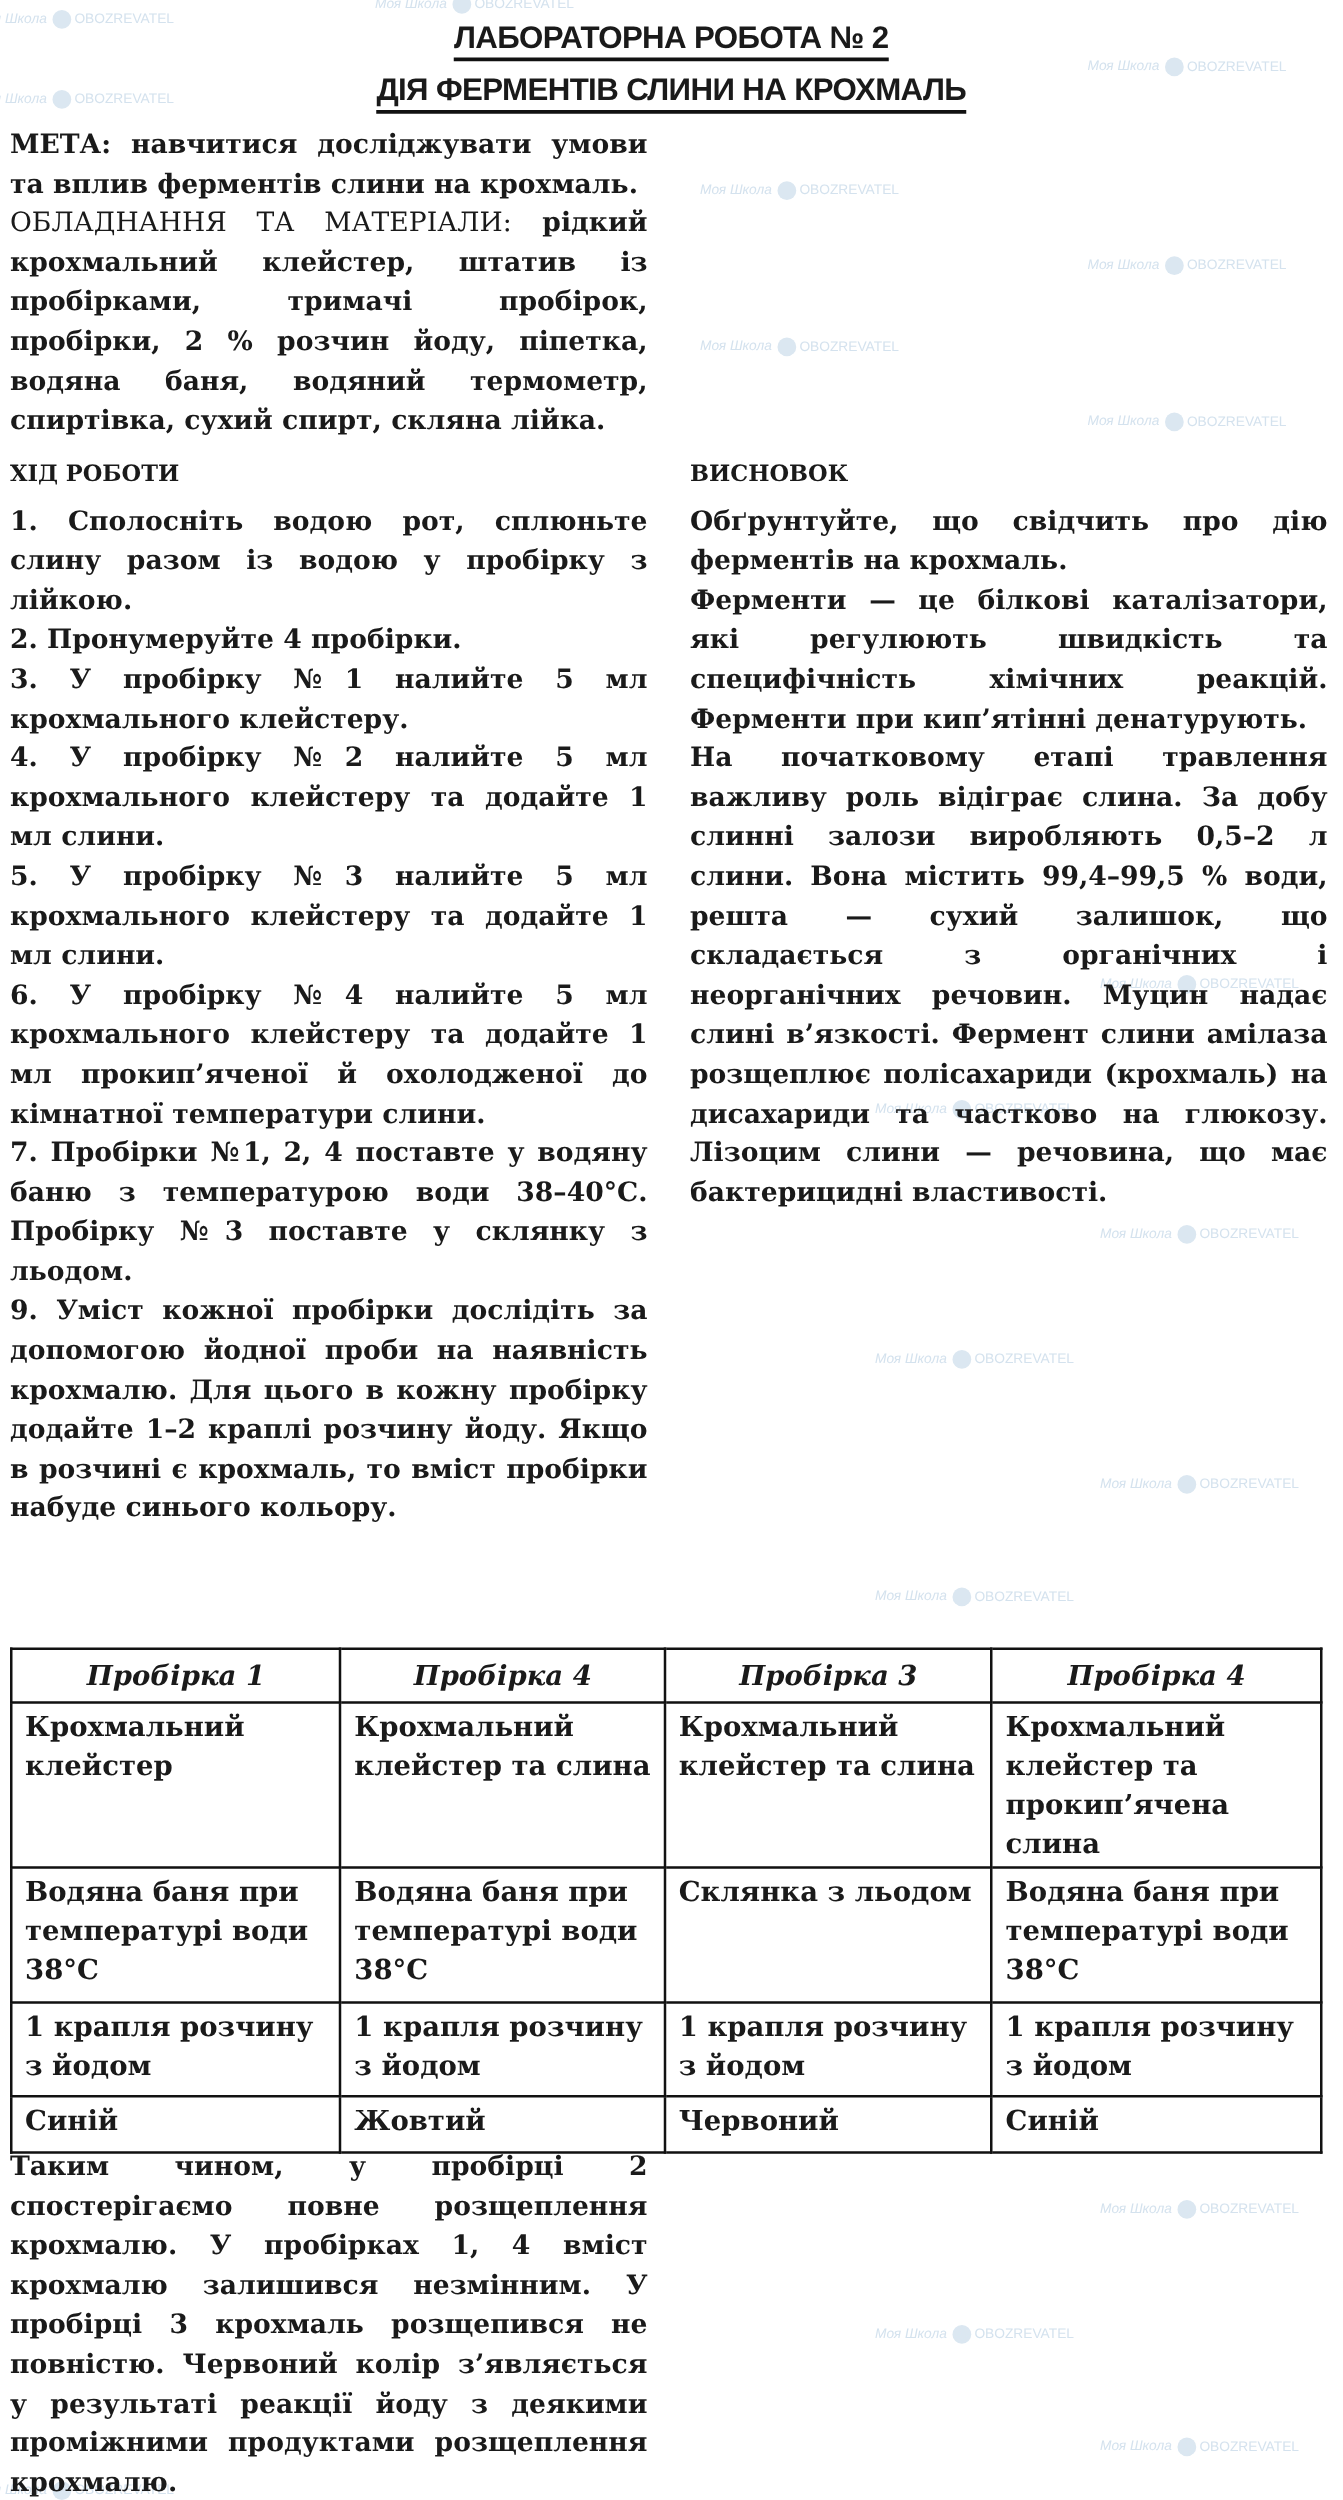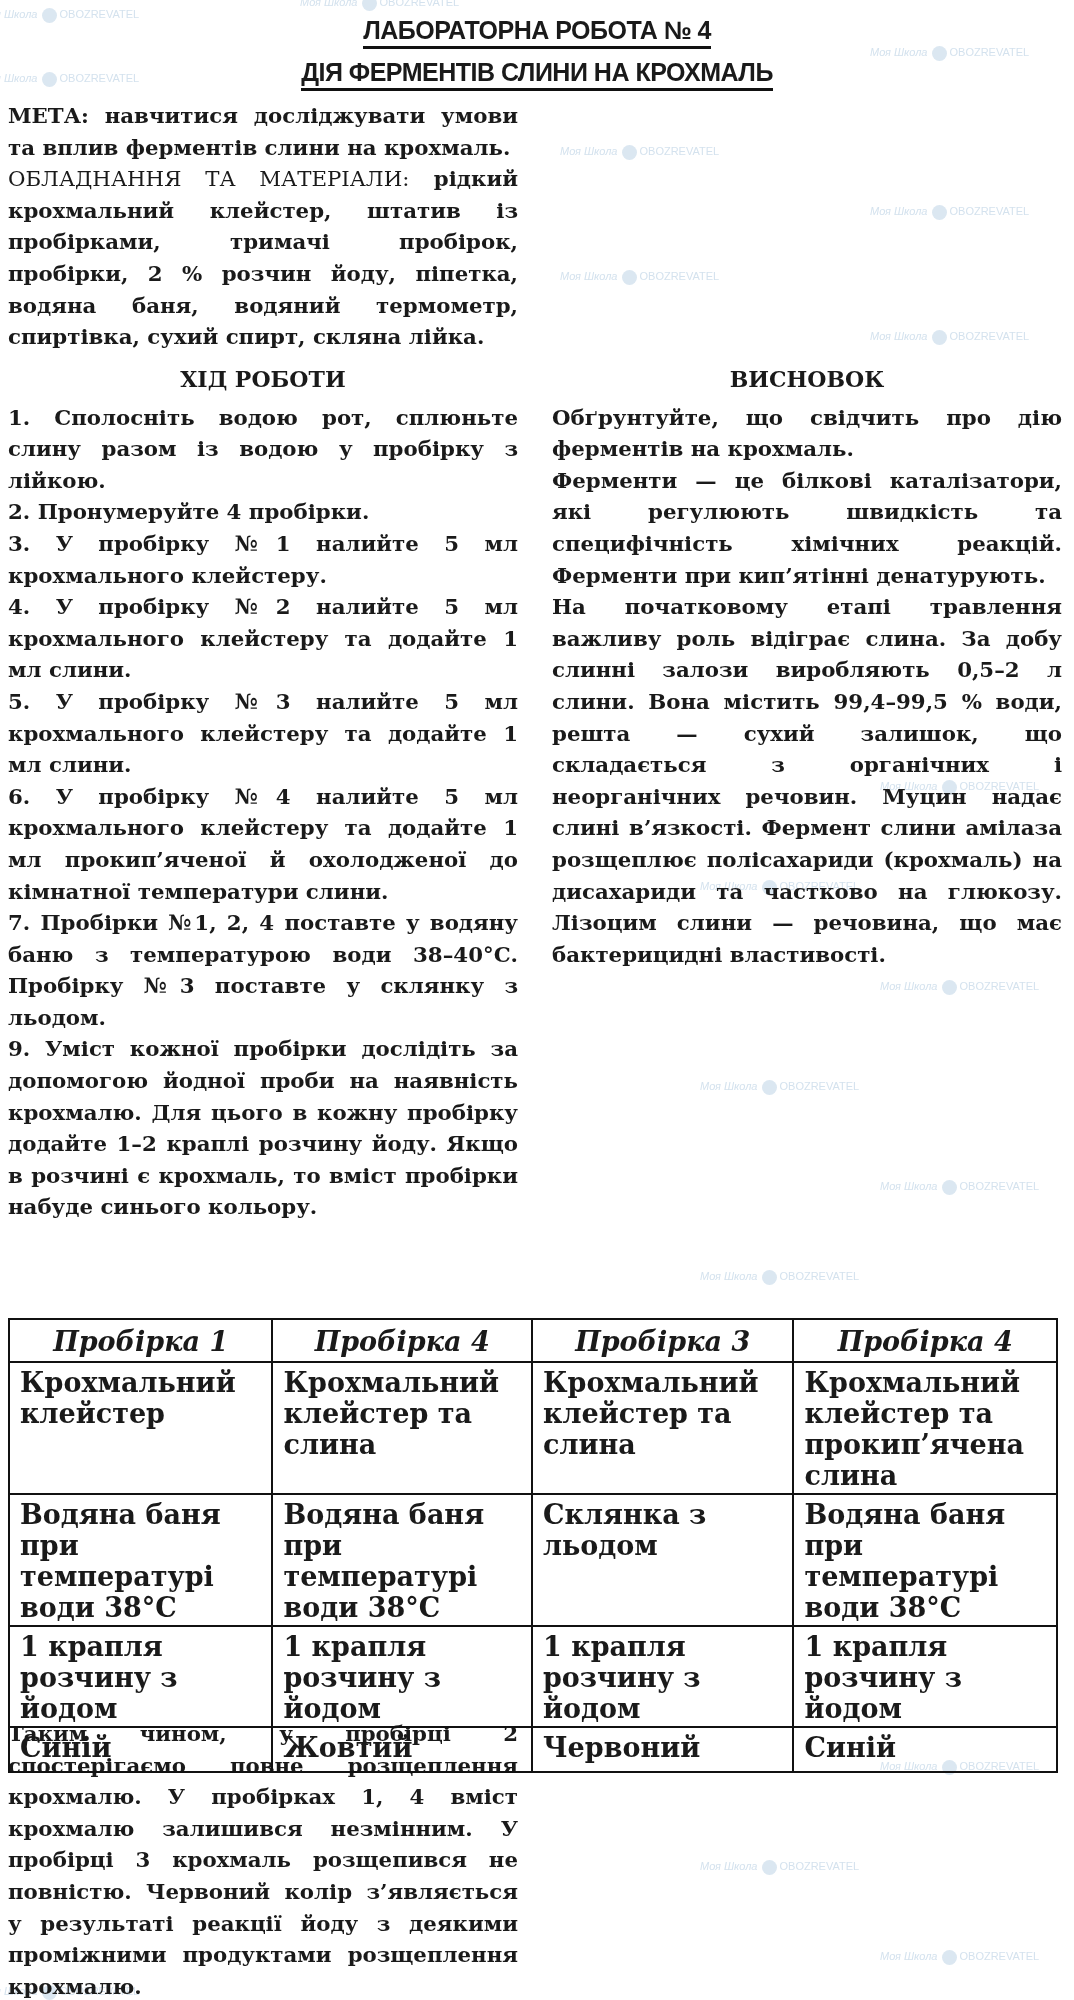--- a/index.html
+++ b/index.html
@@ -11,23 +11,23 @@
   .wm .circ { display: inline-block; width: 15px; height: 15px; border-radius: 50%;
               background: #dbe7f1; vertical-align: middle; margin-right: 3px; }
   .content { position: relative; z-index: 1; }
   .title { position: absolute; left: 0; width: 1074px; text-align: center;
            font-family: "Liberation Sans", sans-serif; font-weight: bold;
            font-size: 25px; letter-spacing: -0.5px; }
   .title span { border-bottom: 3px solid #111; padding-bottom: 2px; }
   .col { position: absolute; font-weight: bold; font-size: 21.3px; line-height: 31.6px;
          text-align: justify; }
   .col p { margin: 0; }
-  .head { text-align: center; font-weight: bold; font-size: 22px; }
+  .head { font-weight: bold; font-size: 18px; }
   table.res { position: absolute; left: 8px; top: 1318px; width: 1050px;
-              border-collapse: collapse; font-weight: bold; font-size: 27px;
+              border-collapse: collapse; font-weight: bold; font-size: 22px;
               line-height: 31px; z-index: 1; }
   table.res td, table.res th { border: 2px solid #111; vertical-align: top;
               padding: 4px 10px 2px 10px; text-align: left; }
   table.res th { font-style: italic; font-weight: bold; text-align: center;
                  padding: 6px 10px 4px 10px; }
   .lower { position: absolute; left: 8px; top: 1718px; width: 510px;
            font-weight: bold; font-size: 21.3px; line-height: 31.6px; text-align: justify; }
 </style>
 </head>
 <body>
@@ -47,21 +47,21 @@
   <div class="wm" style="left:700px;top:1080px"><span class="ms">Моя Школа</span><span class="circ"></span><span>OBOZREVATEL</span></div>
   <div class="wm" style="left:880px;top:1180px"><span class="ms">Моя Школа</span><span class="circ"></span><span>OBOZREVATEL</span></div>
   <div class="wm" style="left:700px;top:1270px"><span class="ms">Моя Школа</span><span class="circ"></span><span>OBOZREVATEL</span></div>
   <div class="wm" style="left:880px;top:1760px"><span class="ms">Моя Школа</span><span class="circ"></span><span>OBOZREVATEL</span></div>
   <div class="wm" style="left:700px;top:1860px"><span class="ms">Моя Школа</span><span class="circ"></span><span>OBOZREVATEL</span></div>
   <div class="wm" style="left:880px;top:1950px"><span class="ms">Моя Школа</span><span class="circ"></span><span>OBOZREVATEL</span></div>
   <div class="wm" style="left:-20px;top:1985px"><span class="ms">Моя Школа</span><span class="circ"></span><span>OBOZREVATEL</span></div>
 </div>
 
 <div class="content">
-  <div class="title" style="top:16px"><span>ЛАБОРАТОРНА РОБОТА № 4</span></div>
+  <div class="title" style="top:16px"><span>ЛАБОРАТОРНА РОБОТА № 2</span></div>
   <div class="title" style="top:58px"><span>ДІЯ ФЕРМЕНТІВ СЛИНИ НА КРОХМАЛЬ</span></div>
 
   <div class="col" style="left:8px; top:100px; width:510px;">
     <p><span style="font-weight:bold">МЕТА:</span> <span>навчитися досліджувати умови та вплив ферментів слини на крохмаль.</span></p>
     <p><span style="font-weight:normal">ОБЛАДНАННЯ ТА МАТЕРІАЛИ:</span> <span>рідкий крохмальний клейстер, штатив із пробірками, тримачі пробірок, пробірки, 2 % розчин йоду, піпетка, водяна баня, водяний термометр, спиртівка, сухий спирт, скляна лійка.</span></p>
   </div>
 
   <div class="col" style="left:8px; top:364px; width:510px;">
     <div class="head">ХІД РОБОТИ</div>
     <p style="margin-top:6px">1. Сполосніть водою рот, сплюньте слину разом із водою у пробірку з лійкою.</p>

